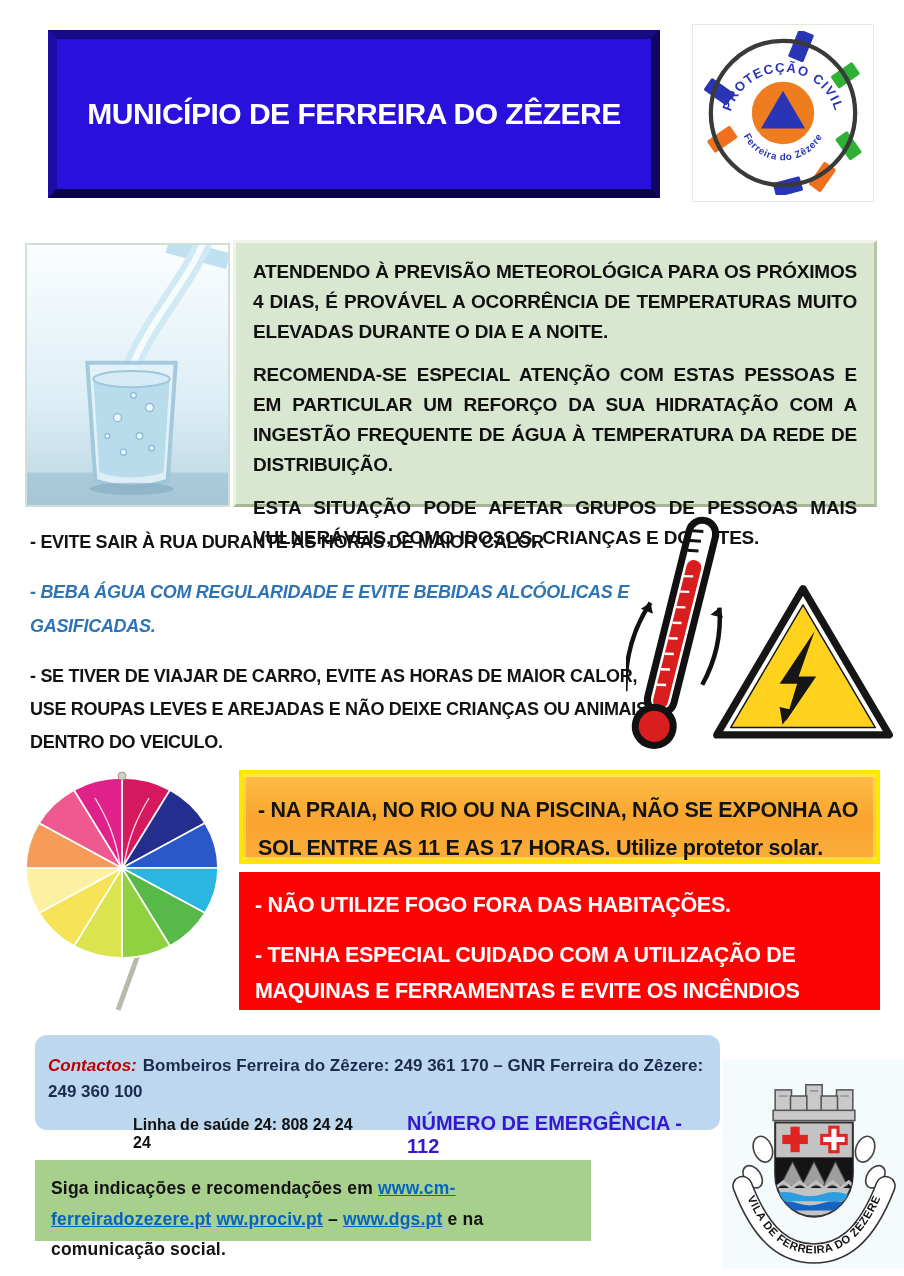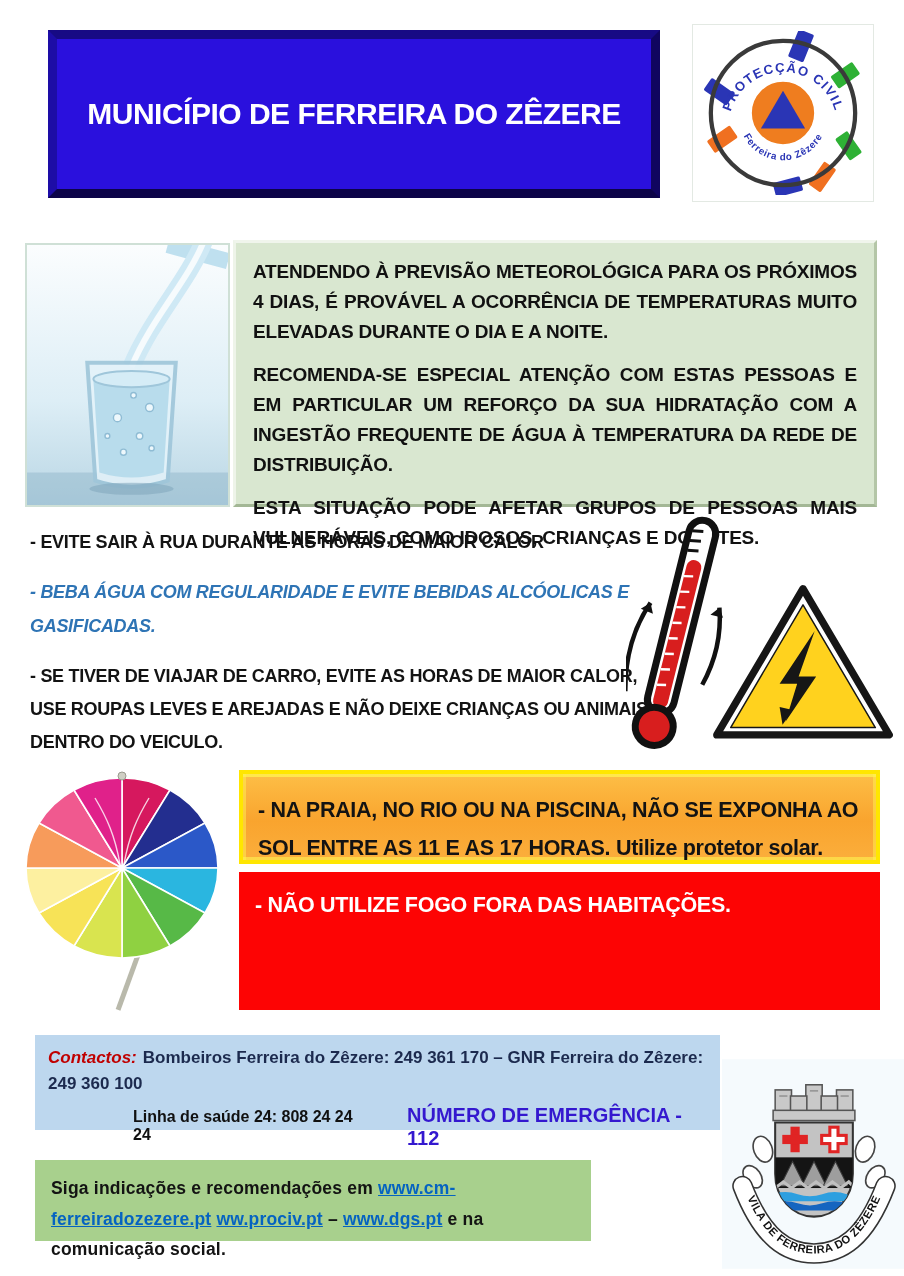--- a/index.html
+++ b/index.html
@@ -65,21 +65,21 @@
   .fire-box {
     position:absolute; left:239px; top:872px; width:641px; height:138px;
     background:#fd0404; padding:15px 16px;
   }
   .fire-box p { font-size:21.5px; font-weight:bold; color:#fff; line-height:1.7; letter-spacing:-0.3px; }
   .fire-box p + p { margin-top:13px; }
 
   
   .contacts-box {
     position:absolute; left:35px; top:1035px; width:685px; height:95px;
-    background:#bdd7ee; padding:10px 13px;
+    background:#bdd7ee; padding:18px 13px;border-radius:12px;
   }
   .contacts-line { font-size:17px; font-weight:bold; color:#1c2a4e; line-height:1.55; }
   .contacts-label { color:#c00000; font-style:italic; margin-right:6px; }
   .contacts-line2 { margin-left:85px; }
   .contacts-line3 { display:flex; align-items:baseline; margin-left:85px; margin-top:6px; }
   .health-line { font-size:16px; font-weight:bold; color:#111; }
   .emergency { font-size:20px; font-weight:bold; color:#3418cf; margin-left:42px; }
 
   
   .links-box {
@@ -224,20 +224,21 @@
     <path d="M78,32 C90,52 98,70 103,98" stroke="#ffffff" stroke-width="1.4" fill="none" opacity="0.8"></path>
     <path d="M132,32 C120,52 112,70 107,98" stroke="#ffffff" stroke-width="1.4" fill="none" opacity="0.8"></path>
   </svg>
 
   <div class="sun-box">
     <p>- NA PRAIA, NO RIO OU NA PISCINA, NÃO SE EXPONHA AO SOL ENTRE AS 11 E AS 17 HORAS. Utilize protetor solar.</p>
   </div>
 
   <div class="fire-box">
     <p>- NÃO UTILIZE FOGO FORA DAS HABITAÇÕES.</p>
+    <p>- TENHA ESPECIAL CUIDADO COM A UTILIZAÇÃO DE MAQUINAS E FERRAMENTAS E EVITE OS INCÊNDIOS</p>
   </div>
 
   <div class="contacts-box">
     <div class="contacts-line">
       <span class="contacts-label">Contactos:</span><span>Bombeiros Ferreira do Zêzere: 249 361 170 – GNR Ferreira do Zêzere: 249 360 100</span>
     </div>
     <div class="contacts-line3">
       <span class="health-line">Linha de saúde 24:  808 24 24 24</span>
       <span class="emergency">NÚMERO DE EMERGÊNCIA - 112</span>
     </div>

